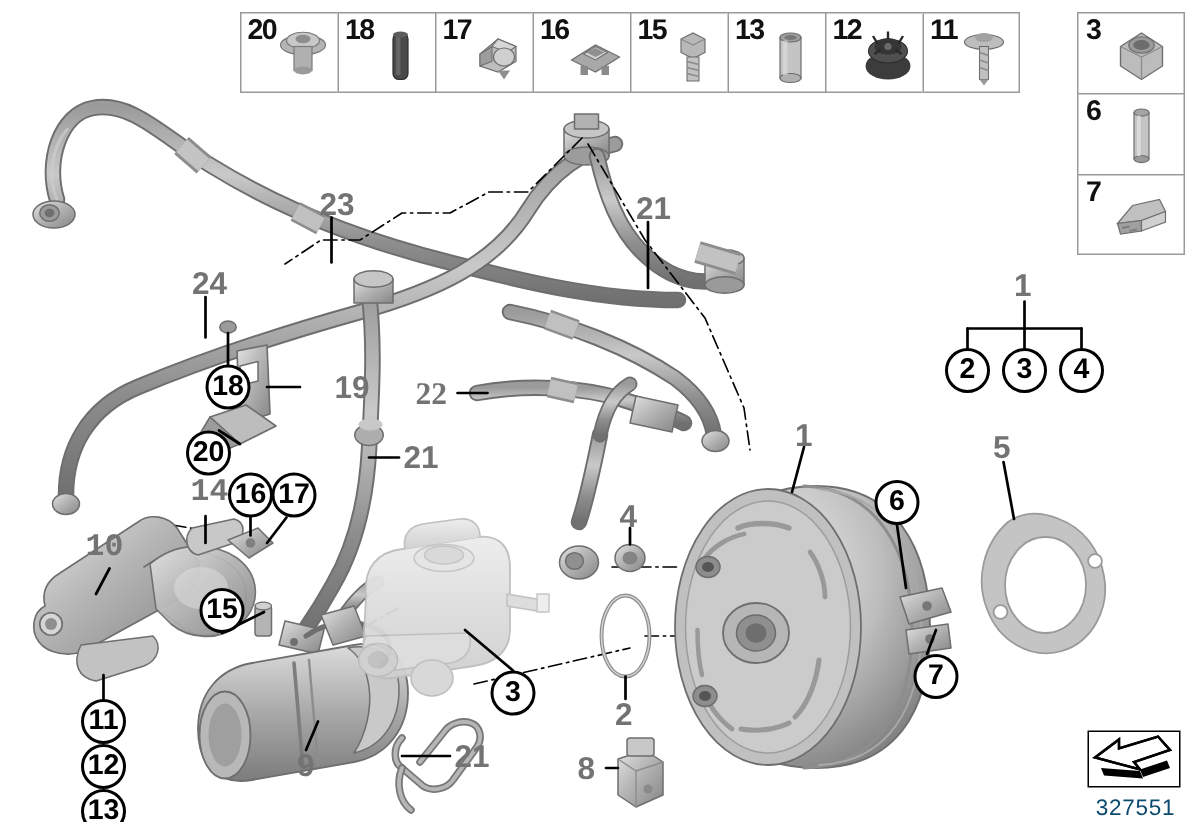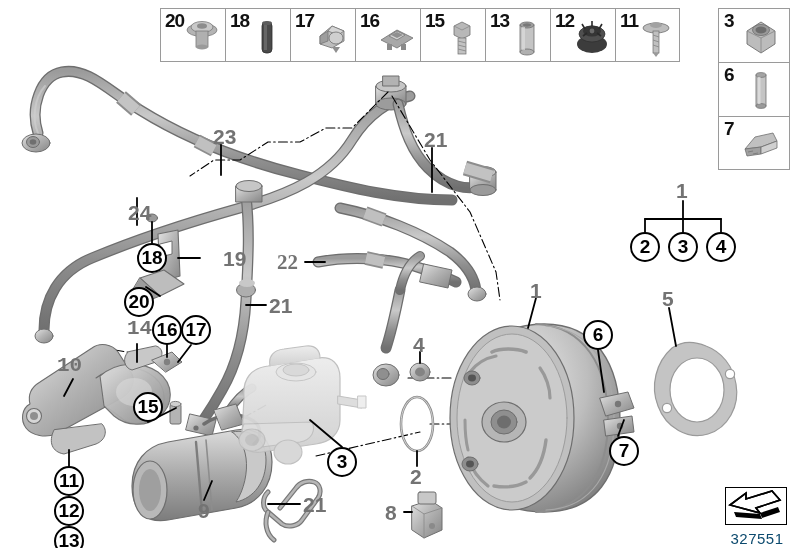--- a/index.html
+++ b/index.html
@@ -477,21 +477,21 @@
         <line x1="645" y1="219" x2="721" y2="219"></line>
         <line x1="645" y1="219" x2="645" y2="232"></line>
         <line x1="683" y1="219" x2="683" y2="232"></line>
         <line x1="721" y1="219" x2="721" y2="232"></line>
       </g>
     </g>
   </svg>
 
   <span class="num" style="left:213px;top:126px;">23</span>
   <span class="num" style="left:424px;top:129px;">21</span>
-  <span class="num" style="left:128px;top:179px;margin-top:23px;">24</span>
+  <span class="num" style="left:128px;top:179px;">24</span>
 
   <div class="cnum-circ" style="left:137px;top:243px;">
     <span>18</span>
   </div>
   <span class="num" style="left:211px;top:248px;margin-left:12px;">19</span>
   <div class="cnum-circ" style="left:124px;top:287px;">
     <span>20</span>
   </div>
 
   <span class="num" style="left:277px;top:252px;font-family:Liberation Serif, serif;">22</span>

